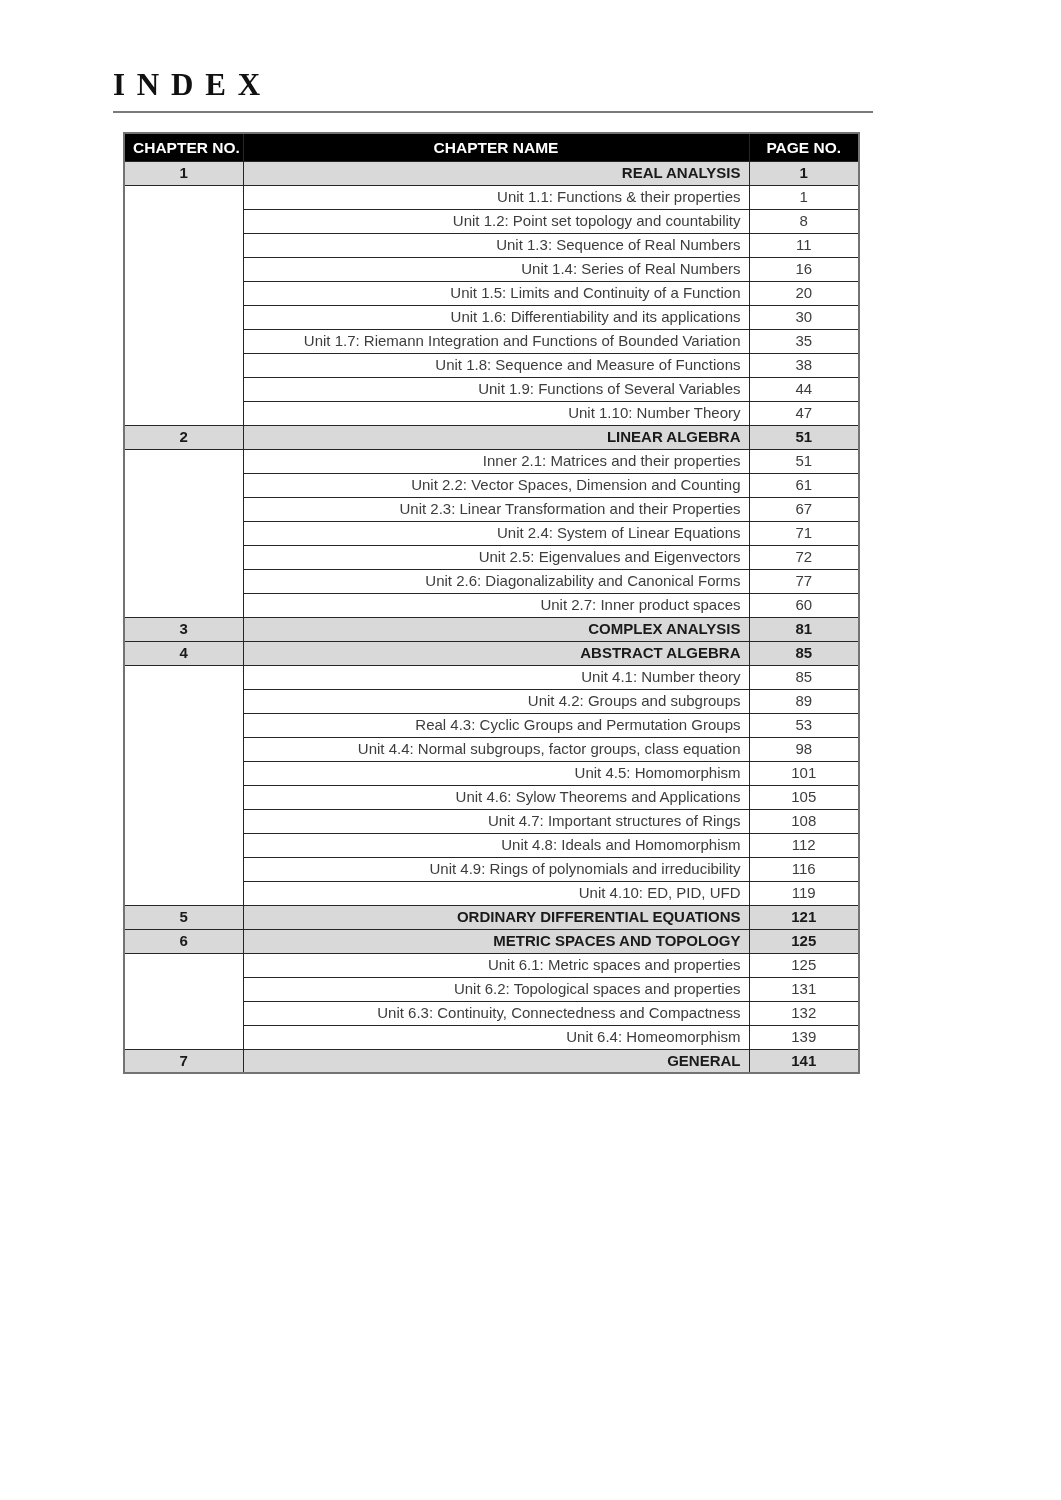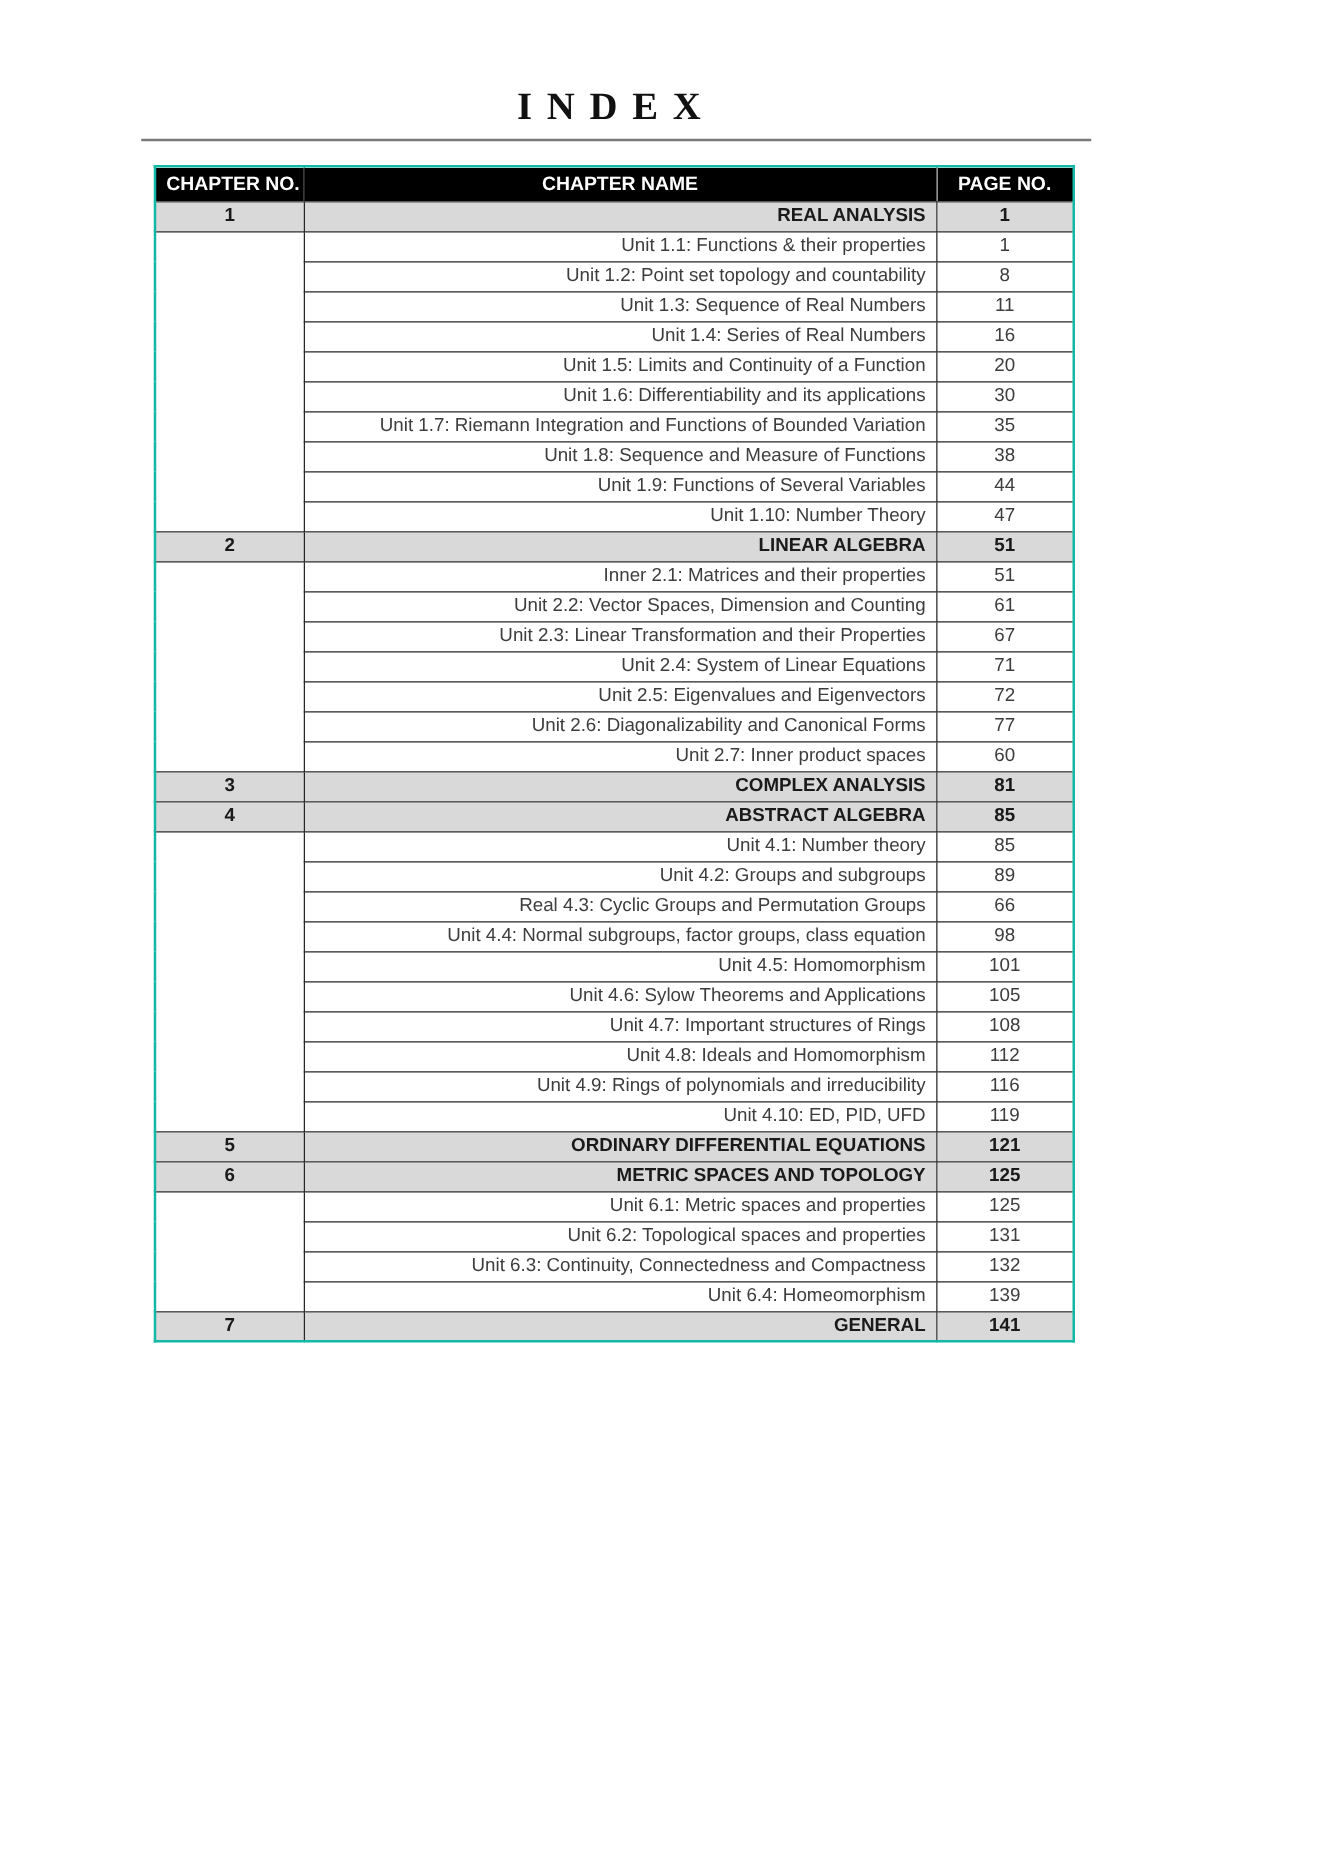--- a/index.html
+++ b/index.html
@@ -15,39 +15,38 @@
     -webkit-font-smoothing: antialiased;
   }
   .content {
     position: absolute;
     left: 113px;
     top: 0;
     width: 760px;
   }
   .page-title {
     margin: 66px 0 0 0;
-    text-align: center;
     font-family: "Liberation Serif", serif;
     font-weight: bold;
     font-size: 31px;
     line-height: 38px;
     letter-spacing: 0.38em;
     color: #111111;
   }
   .title-rule {
     border: none;
     border-top: 2px solid #7a7a7a;
     margin: 7px 0 0 0;
   }
   table.index-table {
     border-collapse: collapse;
     table-layout: fixed;
     width: 735px;
     margin: 19px 0 0 10px;
-    border: 2px solid #14b8a6;
+    border: 2px solid #737373;
   }
   .index-table th,
   .index-table td {
     border: 1px solid #262626;
     box-sizing: border-box;
     padding: 0 8px;
     font-size: 15px;
     line-height: 1.1;
     overflow: hidden;
     white-space: nowrap;
@@ -201,21 +200,21 @@
           <td class="num merge-cell" rowspan="10"></td>
           <td class="name">Unit 4.1: Number theory</td>
           <td class="num">85</td>
         </tr>
         <tr class="unit-row">
           <td class="name">Unit 4.2: Groups and subgroups</td>
           <td class="num">89</td>
         </tr>
         <tr class="unit-row">
           <td class="name">Real 4.3: Cyclic Groups and Permutation Groups</td>
-          <td class="num">66</td>
+          <td class="num">53</td>
         </tr>
         <tr class="unit-row">
           <td class="name">Unit 4.4: Normal subgroups, factor groups, class equation</td>
           <td class="num">98</td>
         </tr>
         <tr class="unit-row">
           <td class="name">Unit 4.5: Homomorphism</td>
           <td class="num">101</td>
         </tr>
         <tr class="unit-row">

